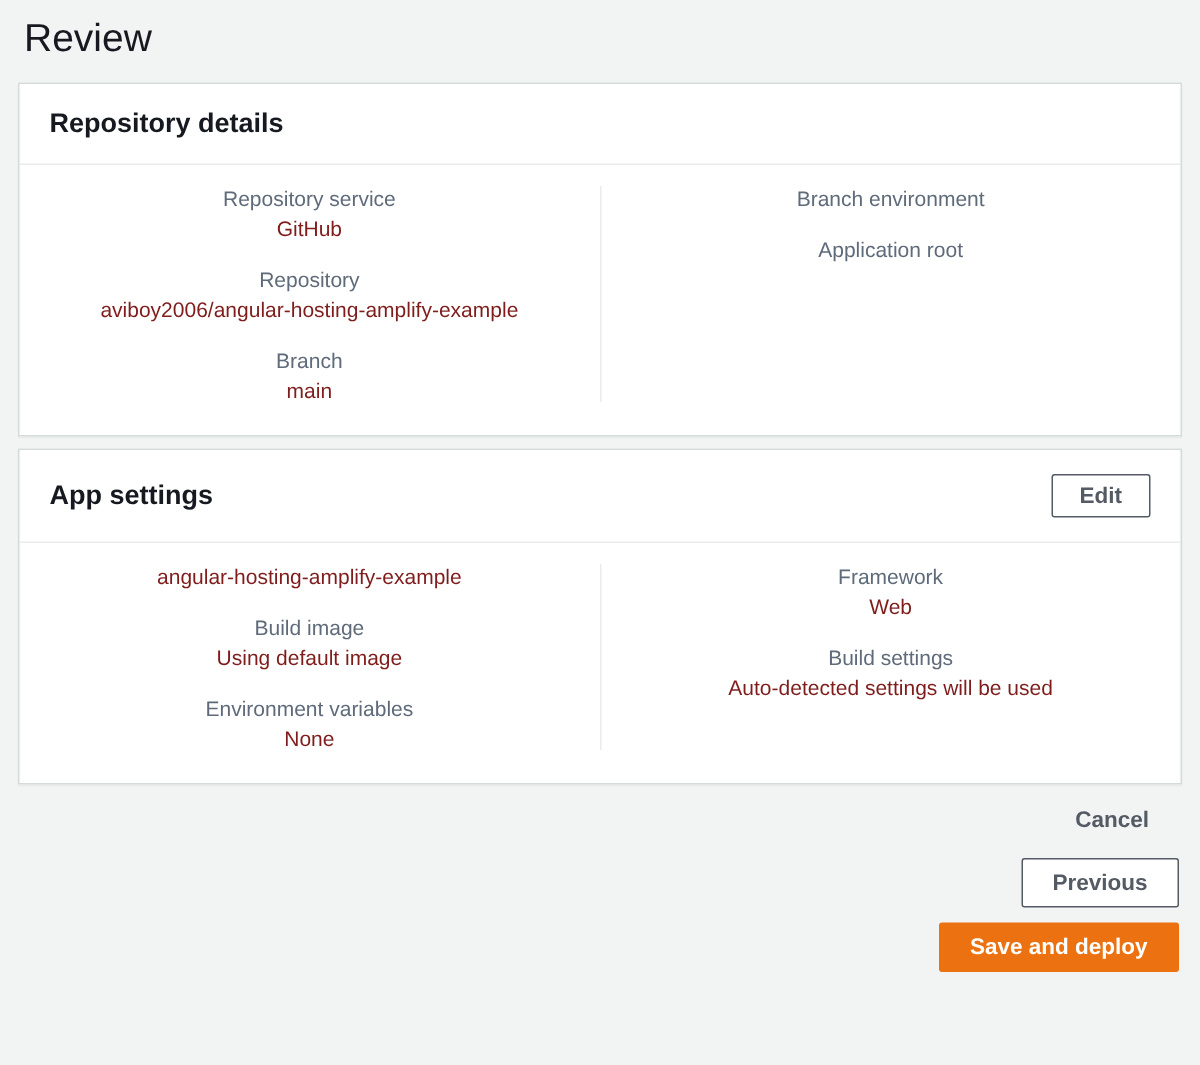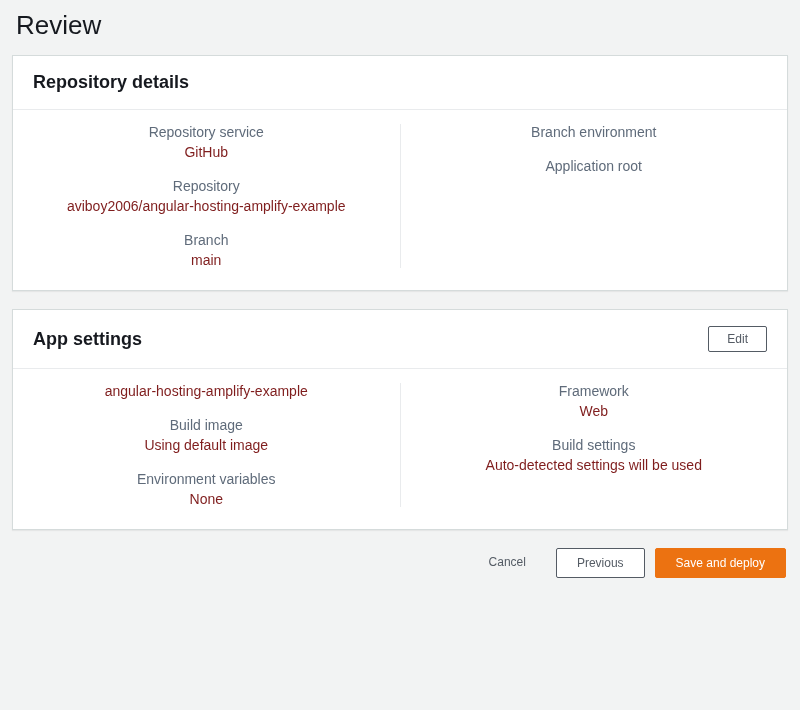--- a/index.html
+++ b/index.html
@@ -14,21 +14,21 @@
     h1.page-title {
       font-size: 26px;
       font-weight: 400;
       color: #16191f;
       margin: 0 0 14px 4px;
     }
     .panel {
       background: #fff;
       border: 1px solid #d5dbdb;
       box-shadow: 0 1px 1px rgba(0,0,0,0.05);
-      margin-bottom: 18px;
+      margin-bottom: 8px;
     }
     .panel-header {
       display: flex;
       justify-content: space-between;
       align-items: center;
       padding: 16px 20px;
       border-bottom: 1px solid #e9ebed;
     }
     .panel-header h2 {
       font-size: 18px;
@@ -51,22 +51,22 @@
       font-size: 14px;
       color: #5f6b7a;
       margin-bottom: 4px;
     }
     .field-value {
       font-size: 14px;
       color: #7f1d1d;
     }
     .btn {
       font-family: inherit;
-      font-size: 12px;
-      font-weight: 400;
+      font-size: 15px;
+      font-weight: 700;
       line-height: 1;
       padding: 8px 20px;
       border-radius: 2px;
       cursor: pointer;
       background: #fff;
       border: 1px solid #545b64;
       color: #545b64;
     }
     .btn.small { padding: 6px 18px; }
     .btn.link {
@@ -75,24 +75,25 @@
       color: #545b64;
     }
     .btn.primary {
       background: #ec7211;
       border: 1px solid #ec7211;
       color: #fff;
     }
     .actions {
       display: flex;
       justify-content: flex-end;
-      align-items: flex-start;
+      align-items: flex-end;
       gap: 10px;
       margin-top: 6px;
       padding-right: 2px;
+      flex-direction: column;
     }
   </style>
 </head>
 <body>
 
 <h1 class="page-title">Review</h1>
 
 <section class="panel">
   <div class="panel-header">
     <h2>Repository details</h2>

